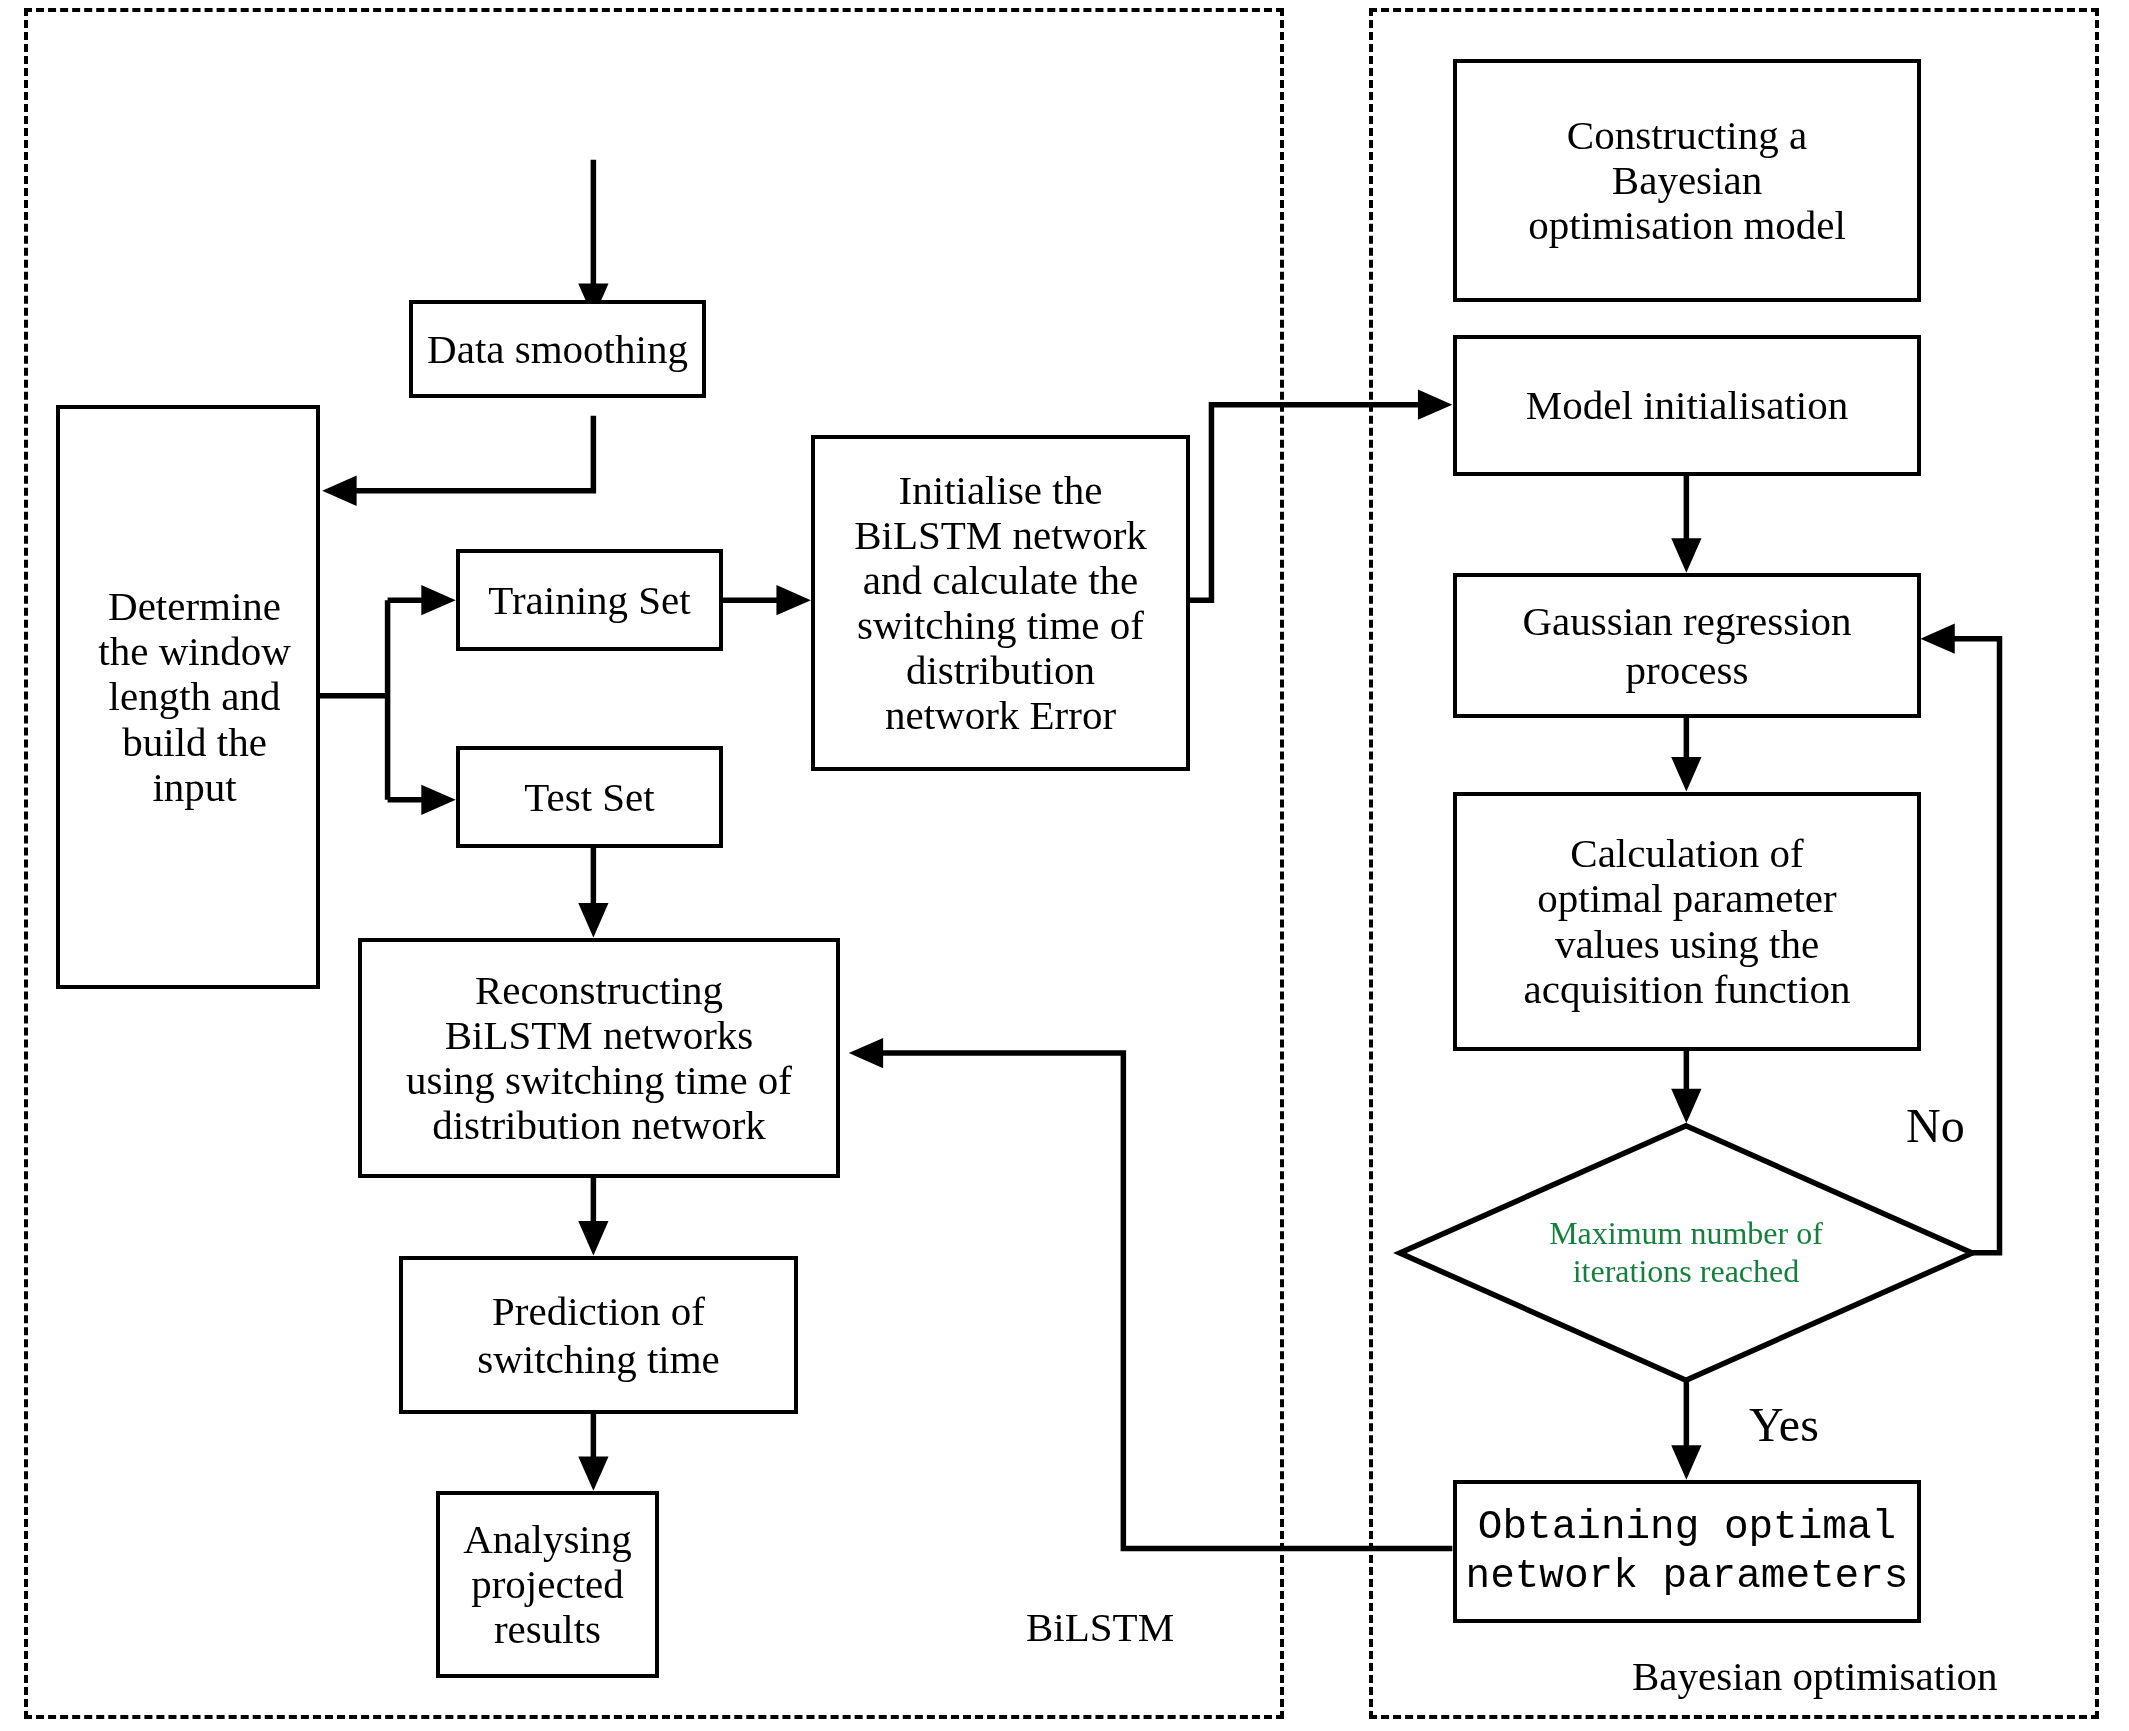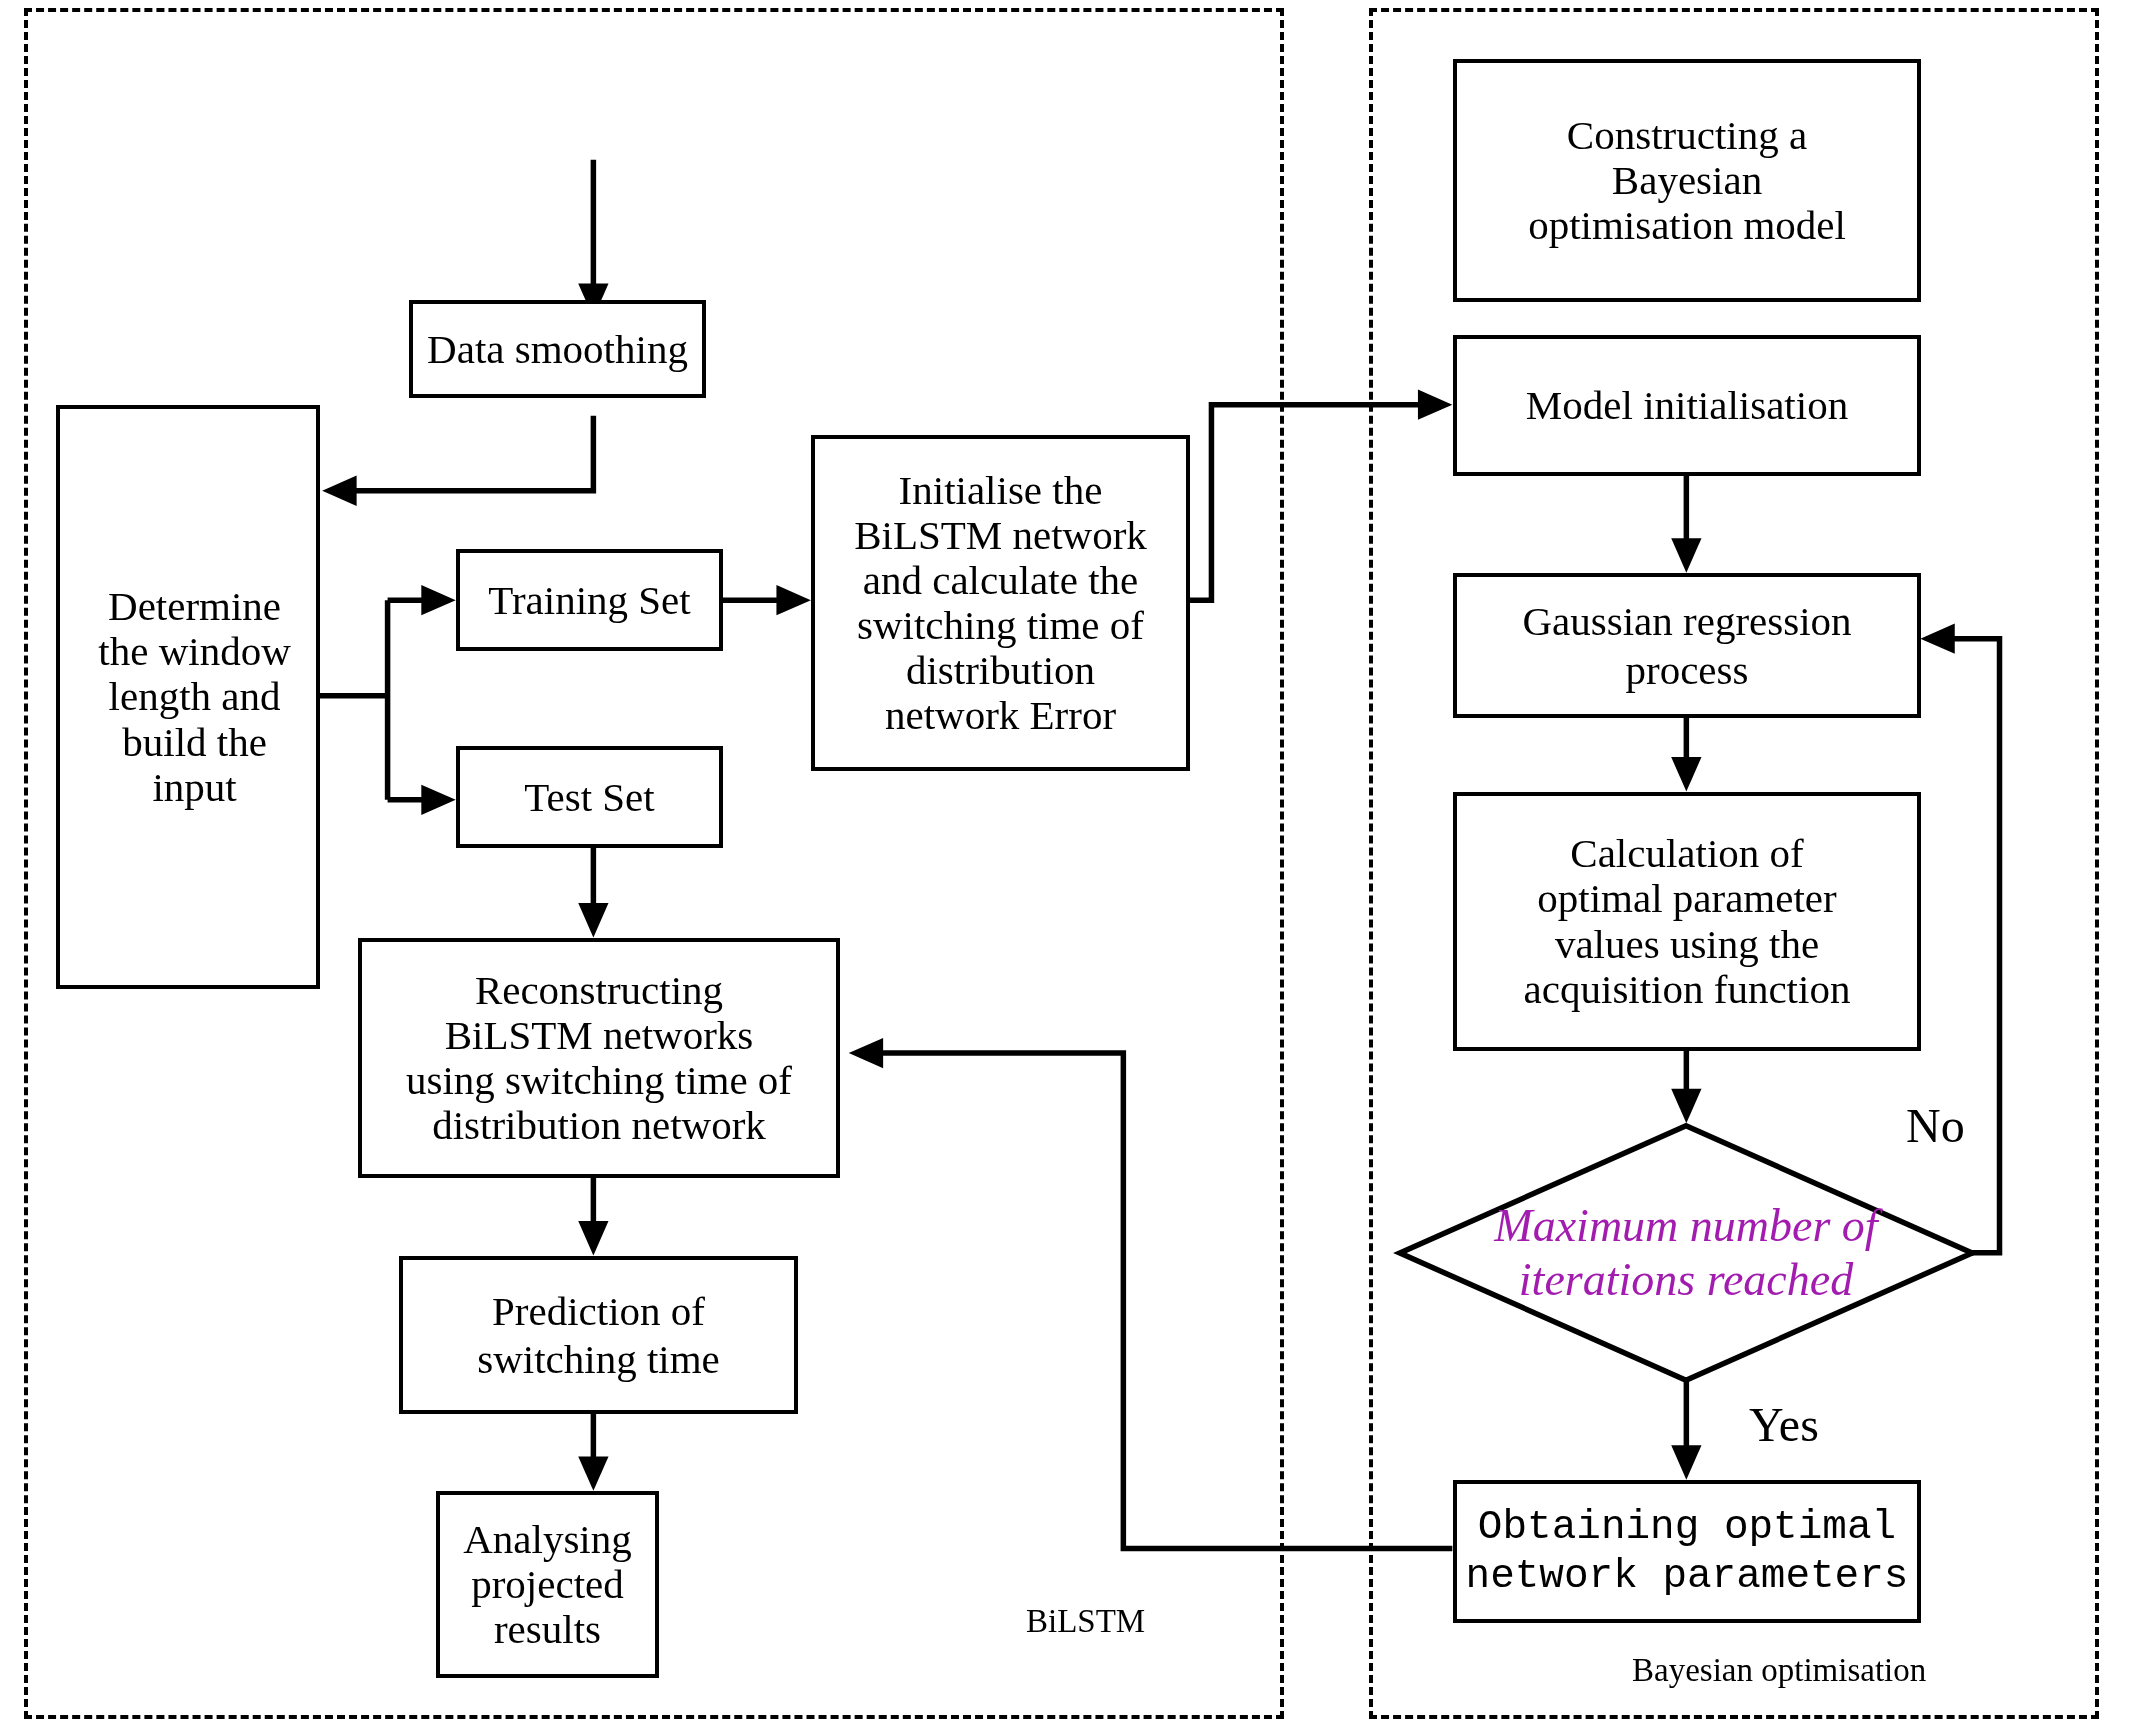--- a/index.html
+++ b/index.html
@@ -14,21 +14,21 @@
   
   .group{
     position:absolute;
     border:4.8px dashed #000000;
     box-sizing:border-box;
     background:transparent;
   }
   .group-label{
     position:absolute;
     font-family:"Liberation Serif", serif;
-    font-size:33px;
+    font-size:41px;
     color:#000000;
     white-space:nowrap;
   }
   
   .node{
     position:absolute;
     border:4.1px solid #000000;
     box-sizing:border-box;
     background:#ffffff;
     display:flex;
@@ -47,26 +47,25 @@
   .diamond-wrap{ position:absolute; }
   .diamond-wrap svg{ display:block; overflow:visible; }
   .diamond-text{
     position:absolute;
     inset:0;
     display:flex;
     align-items:center;
     justify-content:center;
     text-align:center;
     font-family:"Liberation Serif", serif;
-    font-size:46px;
+    font-size:32px;
     line-height:1.18;
     white-space:pre-line;
-    color:#a21caf;
+    color:#15803d;
     pointer-events:none;
-    font-style:italic;
   }
   
   .edge-label{
     position:absolute;
     font-family:"Liberation Serif", serif;
     font-size:48px;
     color:#000000;
     white-space:nowrap;
   }
   

